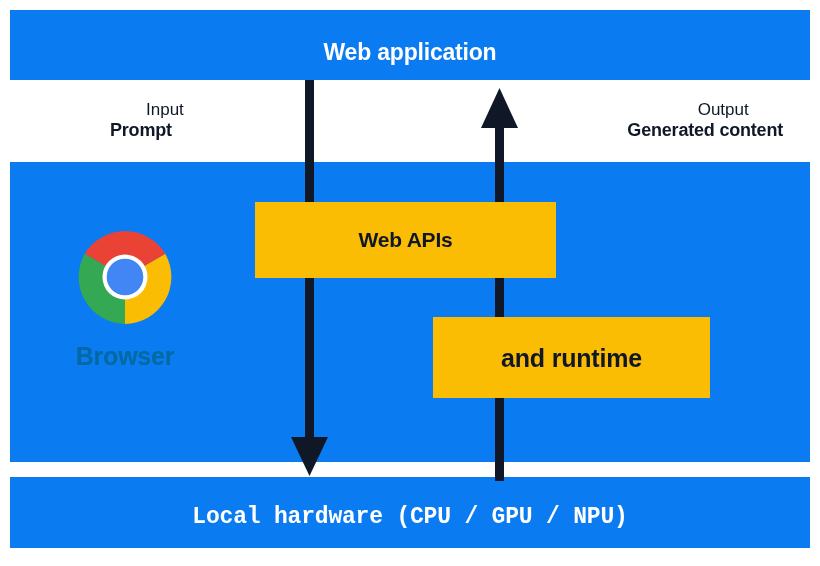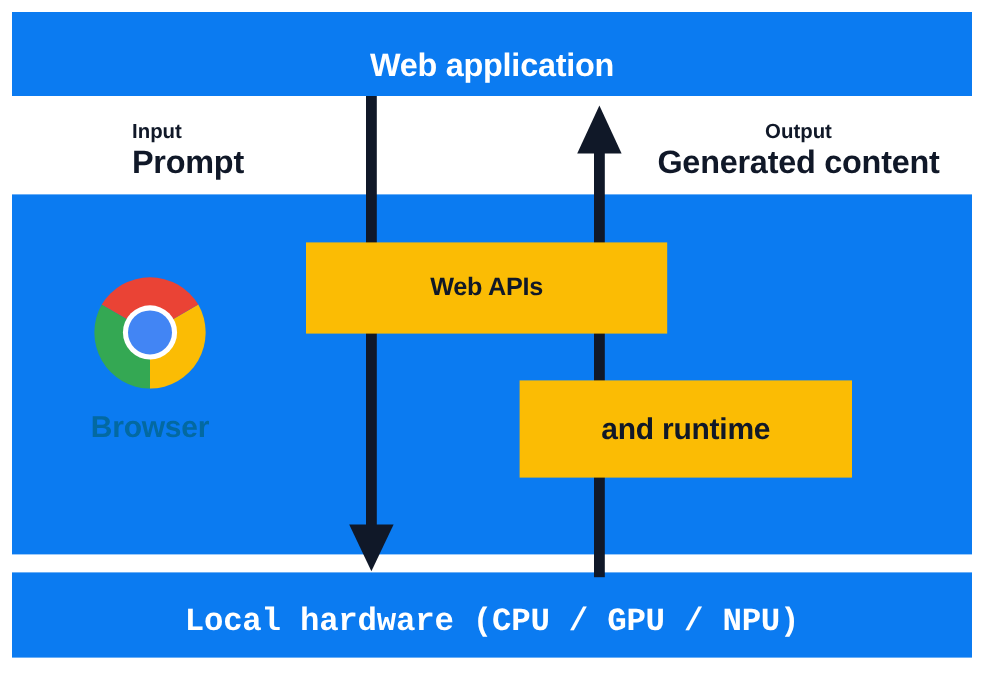--- a/index.html
+++ b/index.html
@@ -31,21 +31,21 @@
   .band-middle { top: 162px; height: 300px; }
   .band-bottom { top: 477px; height: 71px; }
 
   .band-title {
     position: absolute;
     left: 0;
     width: 100%;
     text-align: center;
     color: #ffffff;
     font-weight: 700;
-    font-size: 27px;
+    font-size: 23px;
     letter-spacing: -0.2px;
     line-height: 1;
   }
   .band-top .band-title    { top: 31px; }
   .band-bottom .band-title { top: 29px; font-family: Liberation Mono, monospace; }
 
   
   .arrow-layer {
     position: absolute;
     inset: 0;
@@ -86,25 +86,26 @@
   
   .io-label {
     position: absolute;
     z-index: 4;
     color: #101828;
     line-height: 1.18;
   }
   .io-label .kind {
     display: block;
     font-size: 17px;
-    font-weight: 700;
+    font-weight: 400;
+    margin-left: 36px;
   }
   .io-label .value {
     display: block;
-    font-size: 27px;
+    font-size: 18px;
     font-weight: 700;
     letter-spacing: -0.2px;
   }
   .io-input  { left: 110px; top: 100px; text-align: left; }
   .io-output { right: 37px; top: 100px; text-align: center; }
 
   
   .browser-group {
     position: absolute;
     left: 40px;

